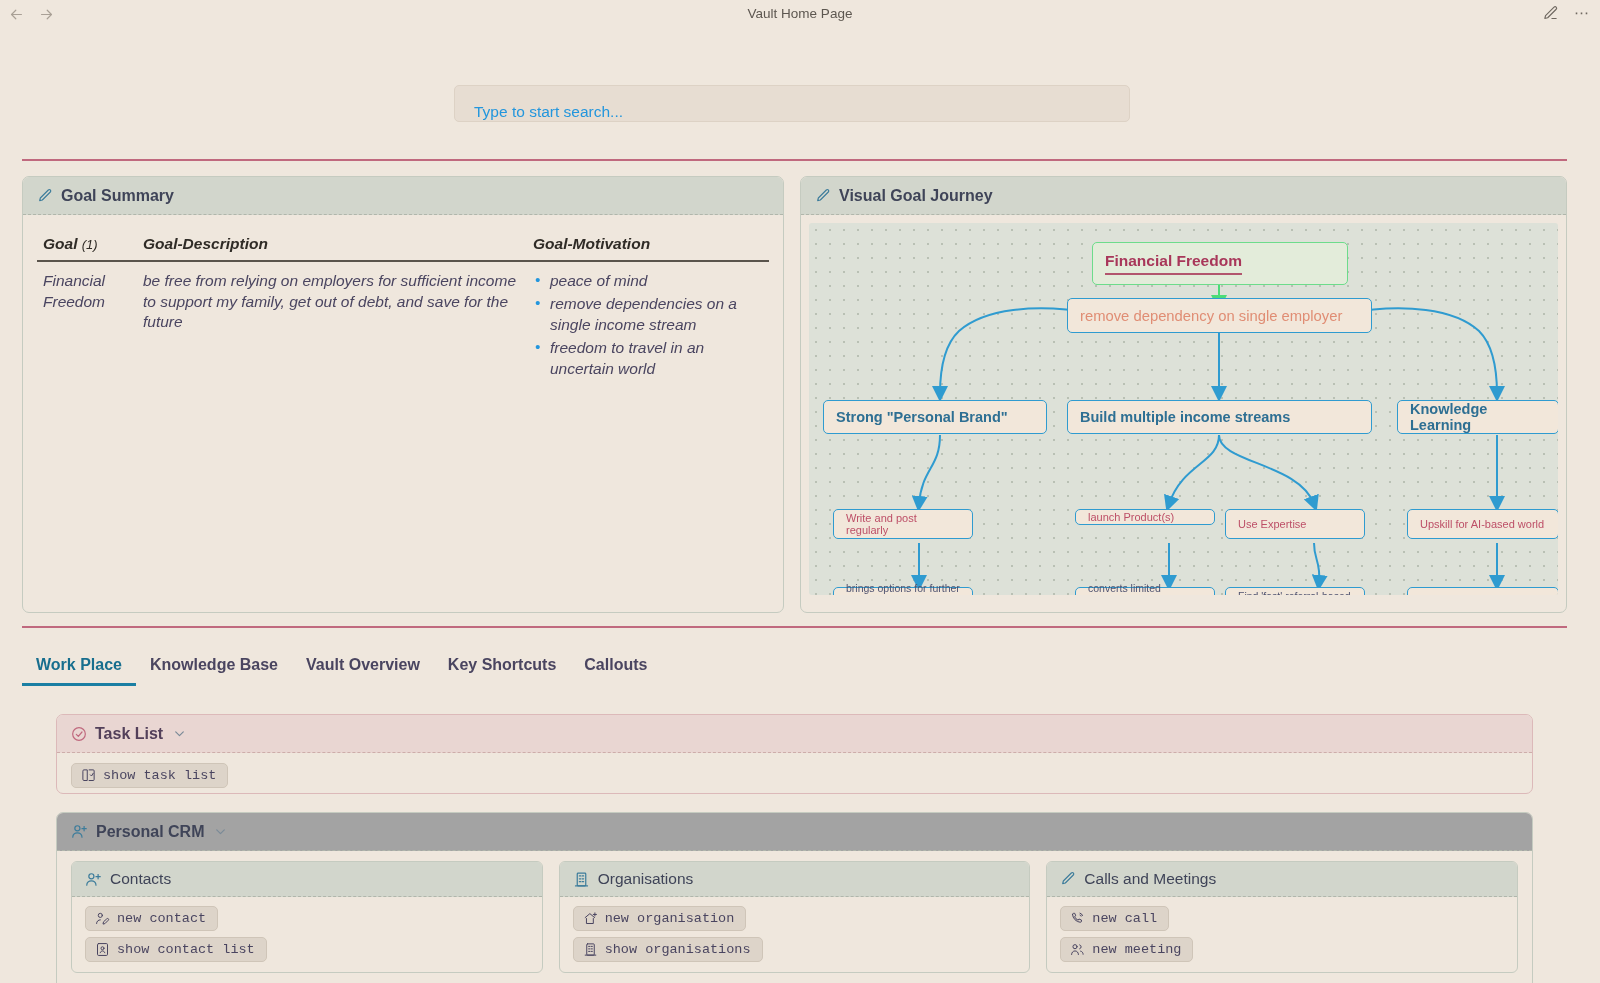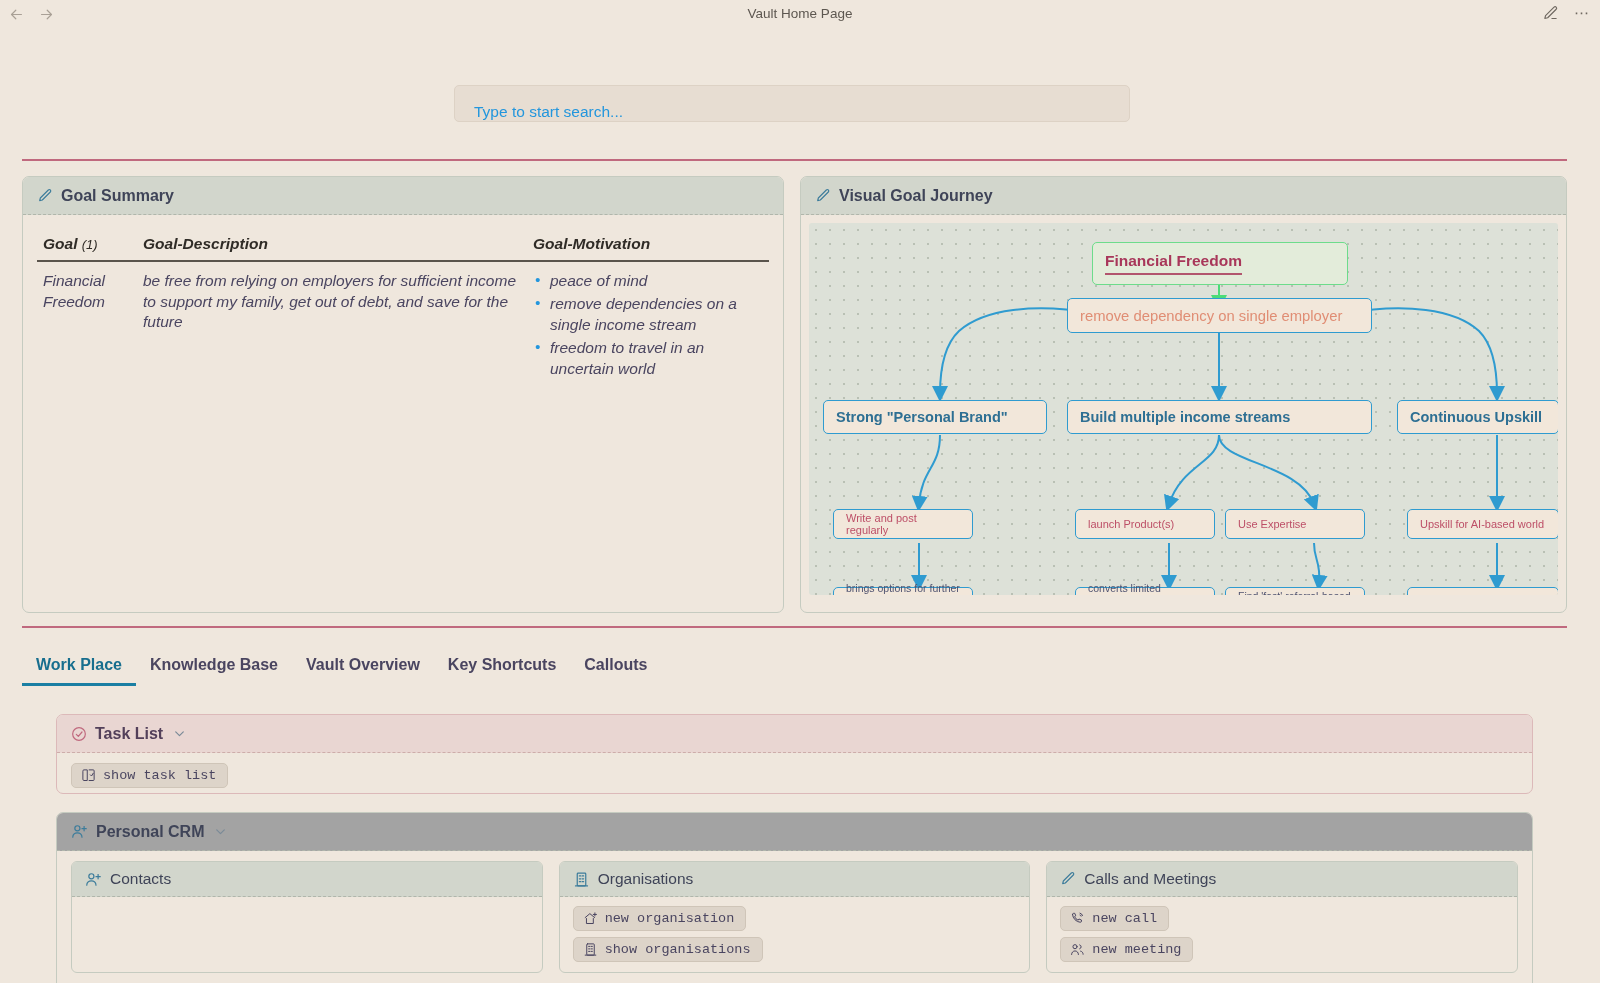--- a/index.html
+++ b/index.html
@@ -349,27 +349,27 @@
       <span>remove dependency on single employer</span>
     </div>
 
     <div class="node lvl2" style="left:14px; top:177px; width:224px; height:34px;">
       <span>Strong "Personal Brand"</span>
     </div>
     <div class="node lvl2" style="left:258px; top:177px; width:305px; height:34px;">
       <span>Build multiple income streams</span>
     </div>
     <div class="node lvl2" style="left:588px; top:177px; width:162px; height:34px;">
-      <span>Continuous Upskill</span>
+      <span>Knowledge Learning</span>
     </div>
 
     <div class="node lvl3" style="left:24px; top:286px; width:140px; height:30px;">
       <span>Write and post regularly</span>
     </div>
-    <div class="node lvl3" style="left:266px; top:286px; width:140px; height:30px;">
+    <div class="node lvl3" style="left:266px; top:286px; width:140px; height:16px;">
       <span>launch Product(s)</span>
     </div>
     <div class="node lvl3" style="left:416px; top:286px; width:140px; height:30px;">
       <span>Use Expertise</span>
     </div>
     <div class="node lvl3" style="left:598px; top:286px; width:152px; height:30px;">
       <span>Upskill for AI-based world</span>
     </div>
 
     <div class="node lvl4" style="left:24px; top:364px; width:140px; height:49px;">
@@ -448,20 +448,42 @@
       <div class="crm-card-head">
         <span class="ic">
           <svg width="17" height="17" viewBox="0 0 24 24" fill="none" stroke="currentColor" stroke-width="1.7" stroke-linecap="round" stroke-linejoin="round">
               <circle cx="9" cy="7.5" r="3.6"></circle>
               <path d="M2.5 20c0-3.6 2.9-6.2 6.5-6.2s6.5 2.6 6.5 6.2"></path>
               <line x1="18.5" y1="5" x2="18.5" y2="11"></line>
               <line x1="15.5" y1="8" x2="21.5" y2="8"></line>
             </svg>
         </span>
         <span>Contacts</span>
+      </div>
+      <div class="crm-card-body">
+        <div class="cmd">
+          <span class="ci">
+            <svg width="15" height="15" viewBox="0 0 24 24" fill="none" stroke="currentColor" stroke-width="1.6" stroke-linecap="round" stroke-linejoin="round">
+                <circle cx="8.5" cy="7" r="3.3"></circle>
+                <path d="M2.5 20c0-3.4 2.7-5.9 6-5.9"></path>
+                <path d="M19 12.4a1.6 1.6 0 0 1 2.3 2.3l-5.5 5.5-3 .7.7-3Z"></path>
+              </svg>
+          </span>
+          <span>new contact</span>
+        </div>
+        <div class="cmd">
+          <span class="ci">
+            <svg width="15" height="15" viewBox="0 0 24 24" fill="none" stroke="currentColor" stroke-width="1.6" stroke-linecap="round" stroke-linejoin="round">
+                <rect x="4" y="2.5" width="16" height="19" rx="1.8"></rect>
+                <circle cx="12" cy="10" r="2.4"></circle>
+                <path d="M8.4 17.2c.6-1.9 1.9-2.9 3.6-2.9s3 1 3.6 2.9"></path>
+              </svg>
+          </span>
+          <span>show contact list</span>
+        </div>
       </div>
     </div>
 
     <div class="crm-card">
       <div class="crm-card-head">
         <span class="ic">
           <svg width="17" height="17" viewBox="0 0 24 24" fill="none" stroke="currentColor" stroke-width="1.7" stroke-linecap="round" stroke-linejoin="round">
               <rect x="6" y="3" width="12" height="18" rx="1.2"></rect>
               <line x1="3.5" y1="21" x2="20.5" y2="21"></line>
               <line x1="9" y1="7" x2="11" y2="7"></line>

